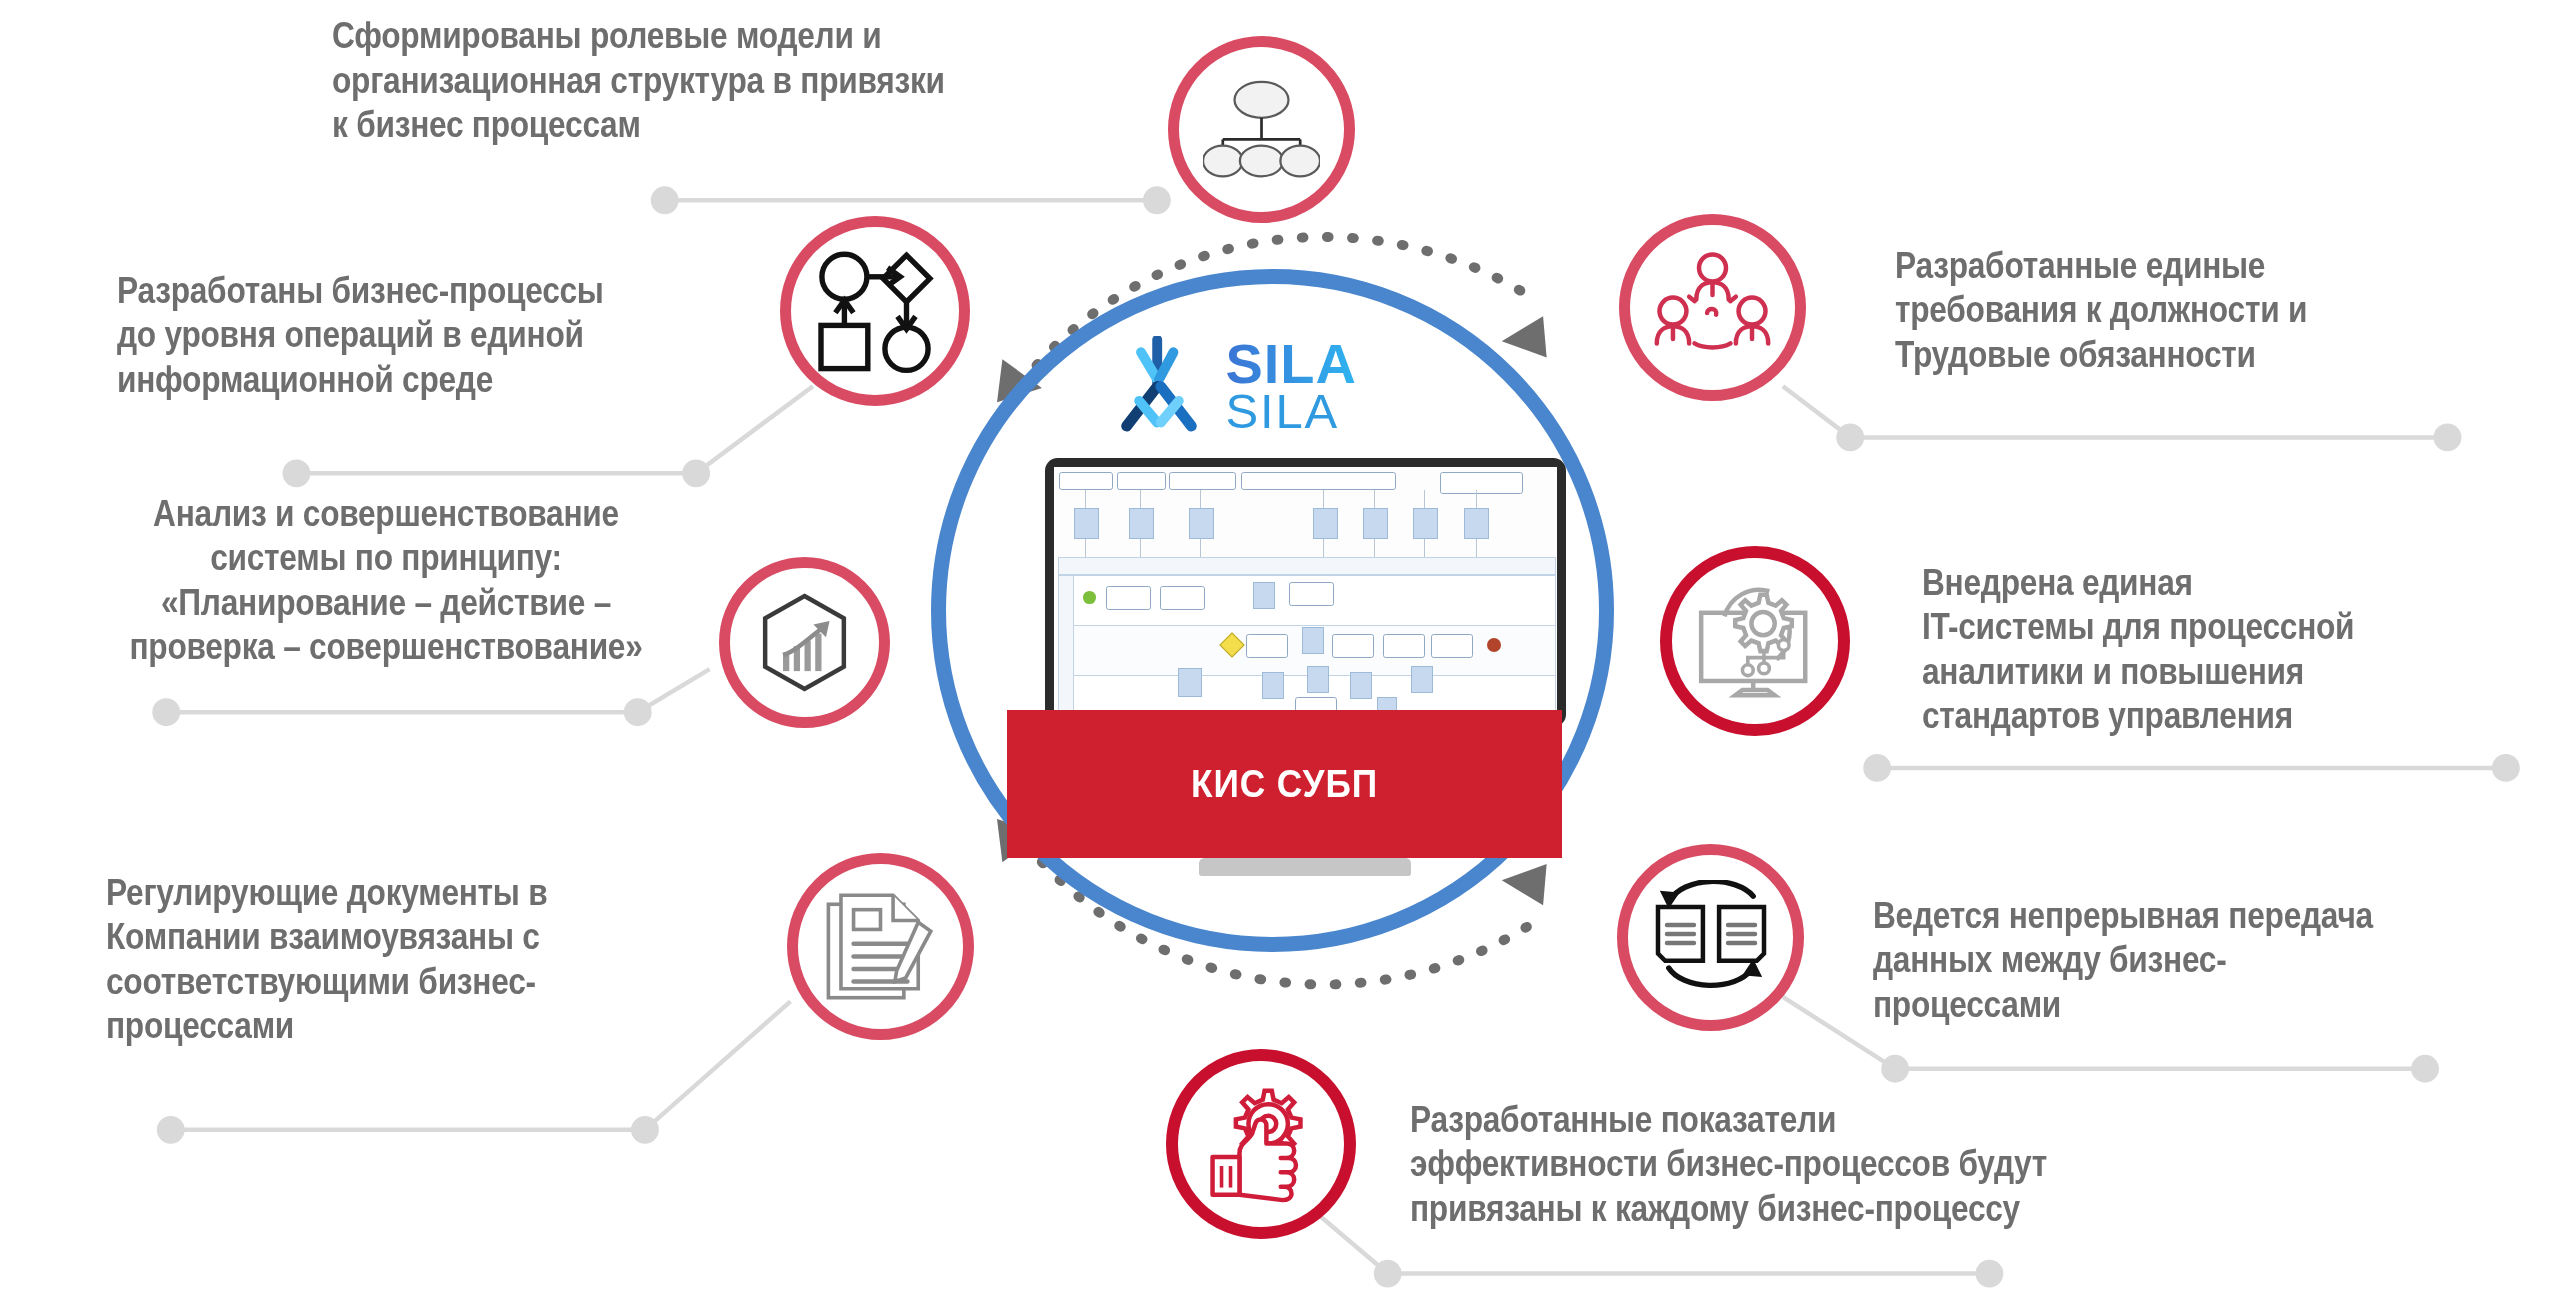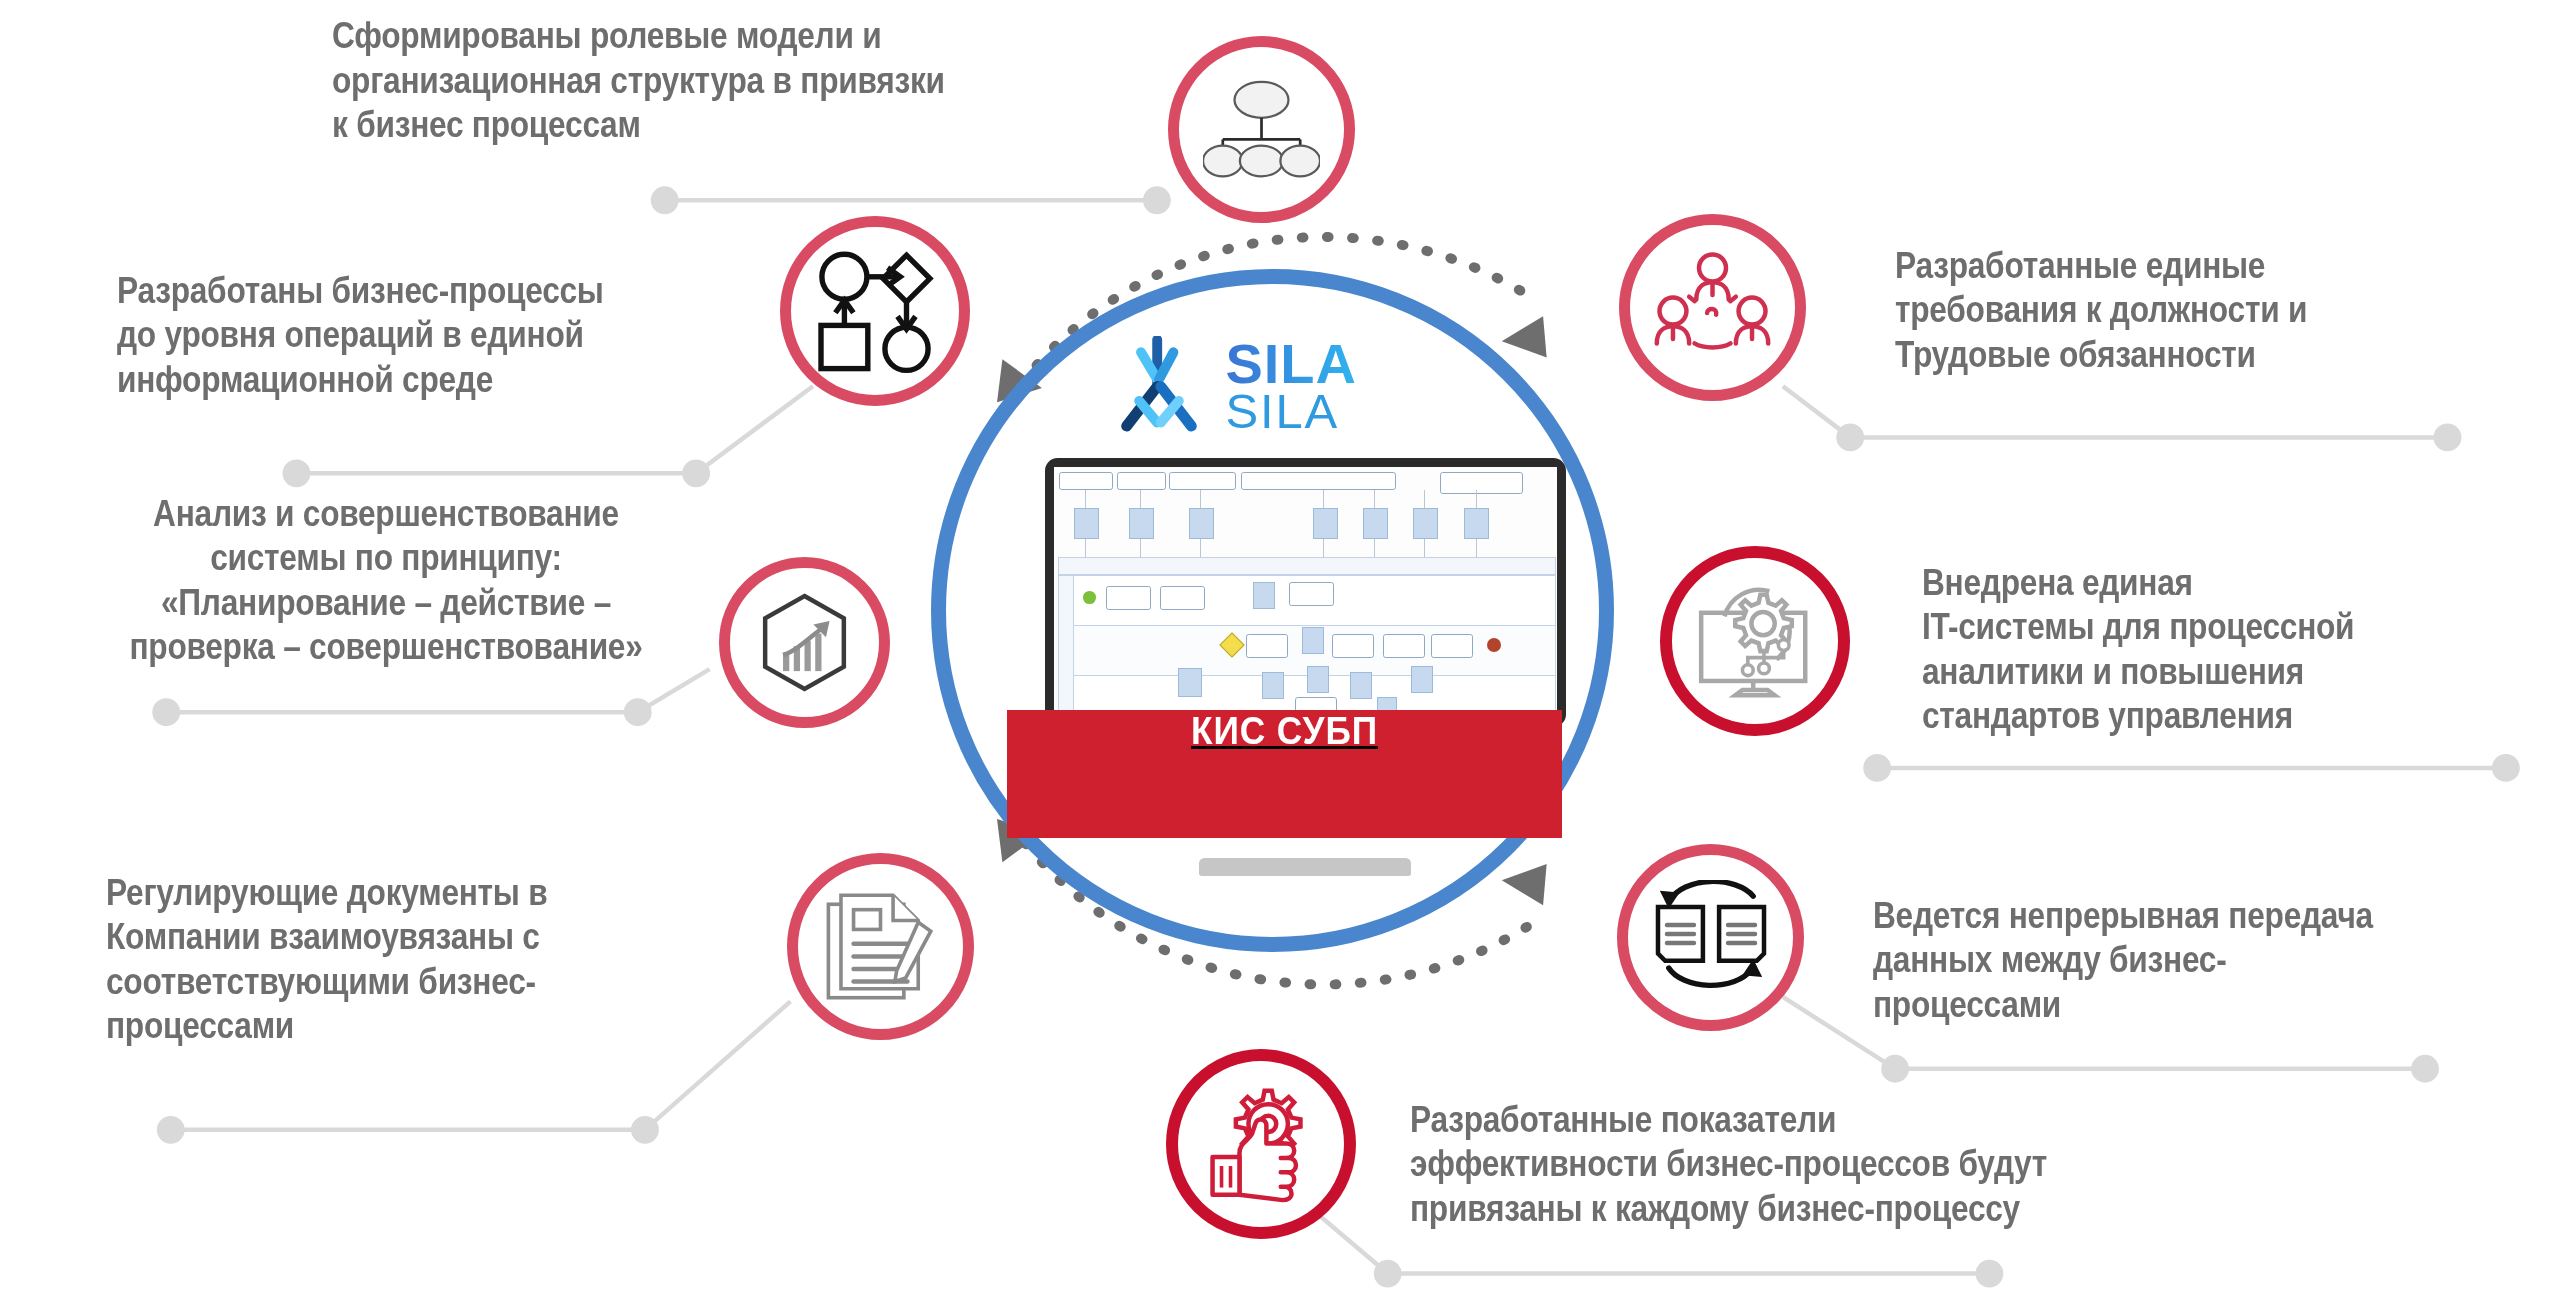--- a/index.html
+++ b/index.html
@@ -36,22 +36,22 @@
                 background:linear-gradient(90deg,#3b74d4,#2fb4f0);
                 -webkit-background-clip:text;background-clip:text;color:transparent;}
   #logoText .s2{font-size:49px;color:#2f9ae0;letter-spacing:1.8px;font-weight:400;}
   #monitor{position:absolute;left:1045px;top:458px;width:521px;height:269px;
            background:#2b2b2b;border-radius:12.6px;padding:9px;box-sizing:border-box;}
   #screen{width:100%;height:100%;background:#fdfdfd;overflow:hidden;position:relative;}
   #stand{position:absolute;left:1208px;top:724px;width:194px;height:16px;
          background:#bfbfbf;}
   #base{position:absolute;left:1199px;top:858px;width:212px;height:18px;
         background:#c6c6c6;border-radius:5.4px 5.4px 2.7px 2.7px;}
-  #banner{position:absolute;left:1007px;top:710px;width:555px;height:128px;
-          background:#cf2030;display:flex;justify-content:center;text-decoration:underline;}
+  #banner{position:absolute;left:1007px;top:710px;width:555px;height:148px;
+          background:#cf2030;display:flex;align-items:center;justify-content:center;}
   #banner span{color:#fff;font-size:38px;font-weight:bold;letter-spacing:0.9px;
                transform:scaleX(0.93);}
 
   
   .bp-lane{position:absolute;background:#f3f7fc;border:0.9px solid #c3d3e6;}
   .bp-box{position:absolute;background:#c6d9ee;border:0.9px solid #9dbad8;}
   .bp-node{position:absolute;background:#fff;border:0.9px solid #8fa8c4;border-radius:2.7px;}
   .bp-line{position:absolute;background:#b9c6d6;}
 </style>
 </head>

